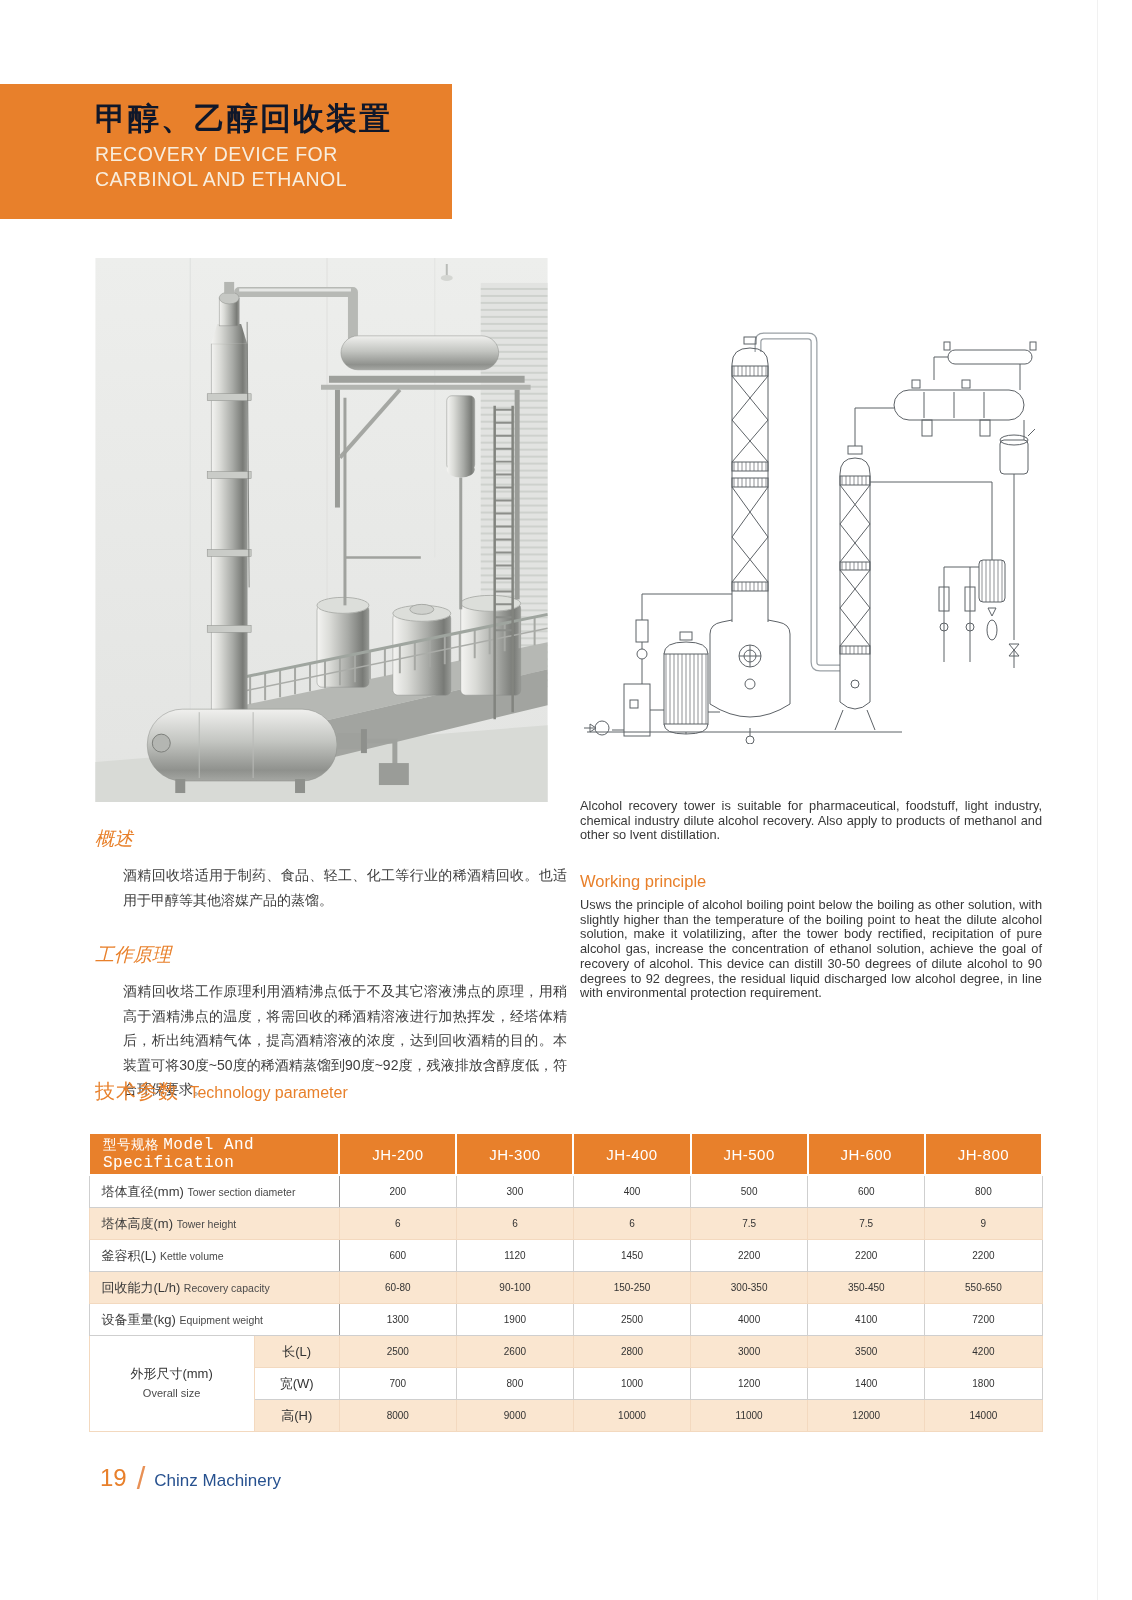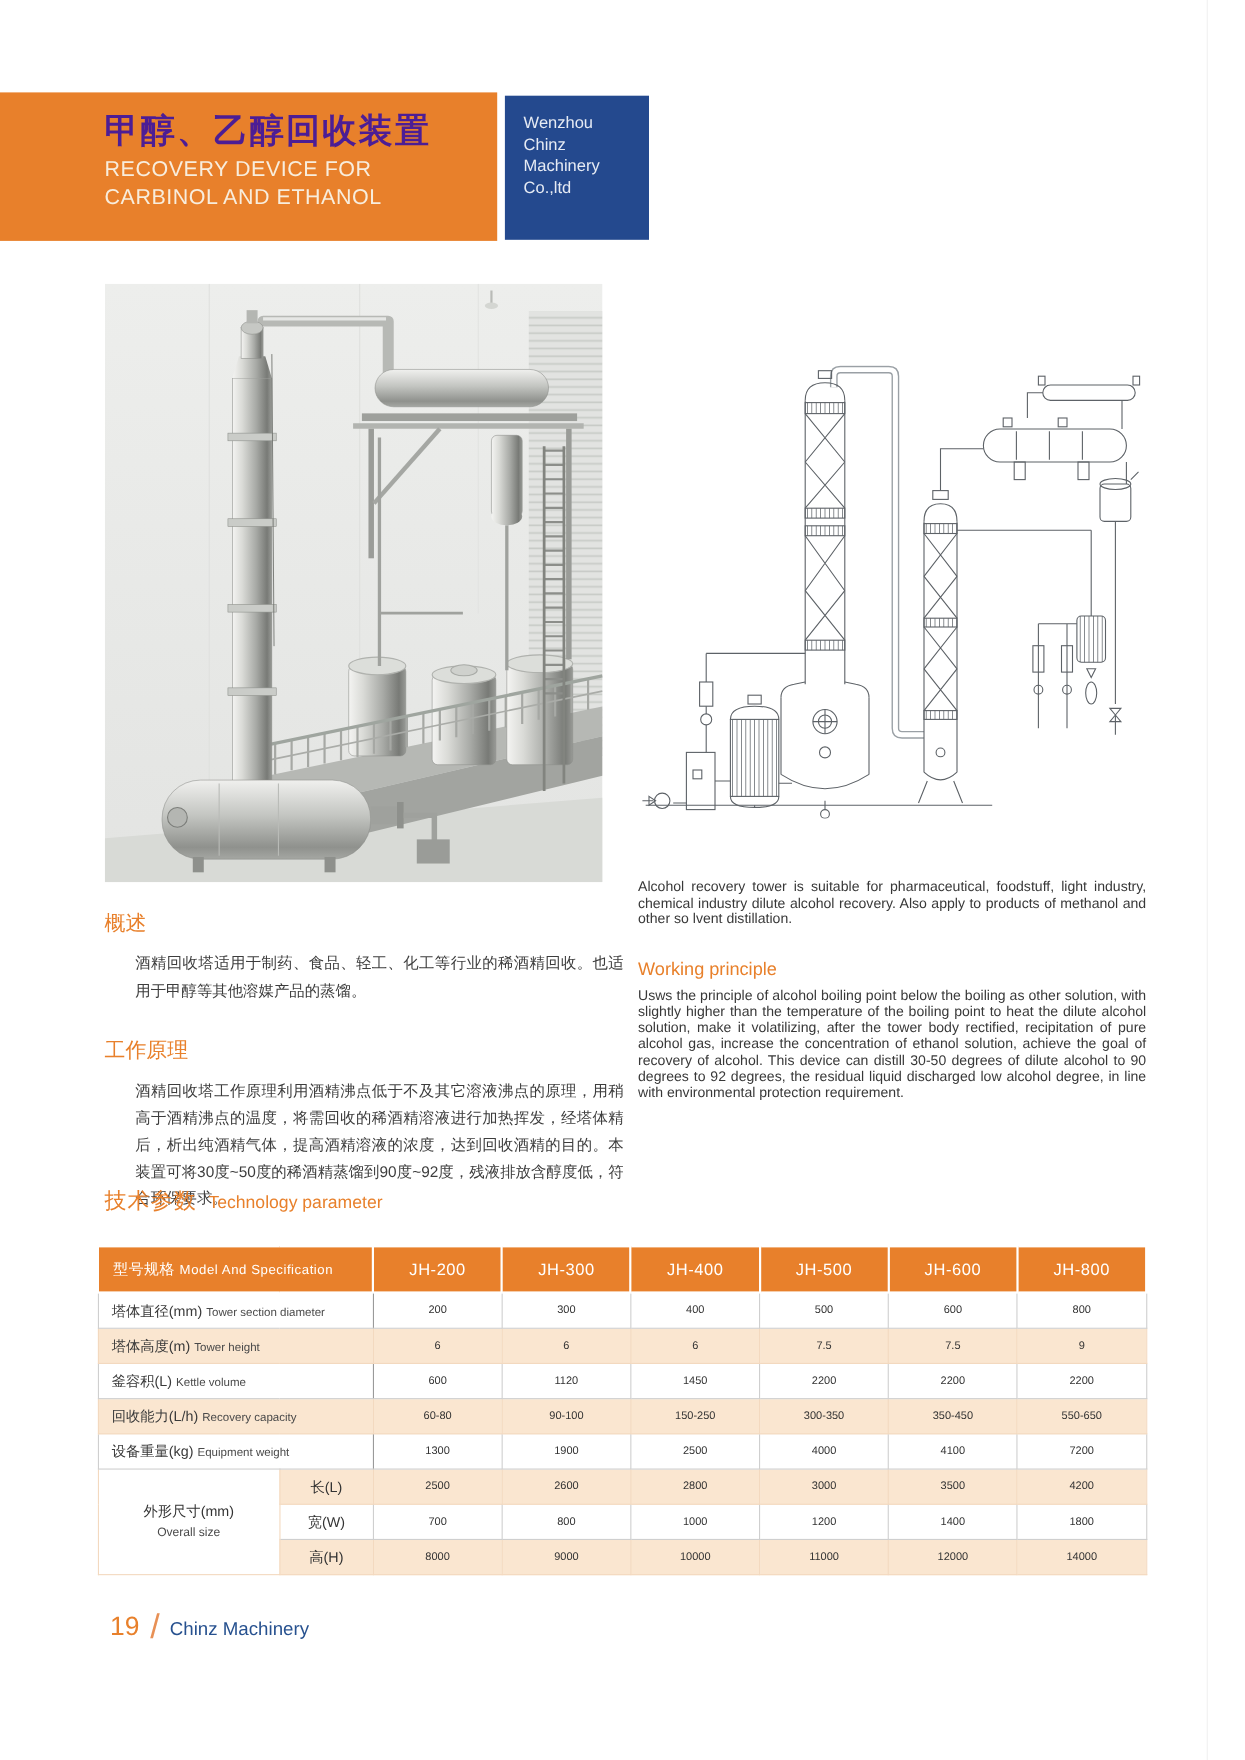--- a/index.html
+++ b/index.html
@@ -6,35 +6,35 @@
   .page{
     position:relative;width:1132px;height:1600px;background:#ffffff;
     margin:0 auto;overflow:hidden;
     font-family:"Liberation Sans","DejaVu Sans",sans-serif;color:#3d3d3d;
   }
   
   .header-band{
     position:absolute;left:0;top:84px;width:452px;height:135px;
     background:#E8802B;box-sizing:border-box;padding:17px 0 0 95px;
   }
-  .title-zh{font-size:31px;font-weight:bold;color:#4c1d95;letter-spacing:2px;line-height:36px;}
+  .title-zh{font-size:31px;font-weight:bold;color:#0f172a;letter-spacing:2px;line-height:36px;}
   .title-en{margin-top:5px;font-size:19.5px;line-height:25px;color:#F8EDDD;letter-spacing:.5px;}
   .company-box{
     position:absolute;left:459px;top:87px;width:131px;height:131px;
     background:#24498E;box-sizing:border-box;padding:15px 0 0 17px;
   }
   .company-box div{font-size:15px;line-height:19.5px;color:#E6EBF4;}
   
   .photo{position:absolute;left:95px;top:258px;width:453px;height:544px;}
   .diagram{position:absolute;left:572px;top:332px;width:472px;height:412px;}
   
   .sec{position:absolute;}
   .sec h2{margin:0 0 11px 0;font-weight:normal;color:#E8802B;}
   .sec p{margin:0;text-align:justify;}
-  .sec-zh h2{font-size:19px;}
+  .sec-zh h2{font-size:19px;font-style:italic;}
   .sec-zh p{font-size:14px;line-height:24.5px;color:#3d3d3d;margin-left:28px;}
   .sec-en h2{font-size:16.5px;margin-bottom:7px;}
   .sec-en p{font-size:12.8px;line-height:14.7px;color:#383838;}
   #overview{left:95px;top:826px;width:472px;}
   #principle-zh{left:95px;top:942px;width:472px;}
   #summary{left:580px;top:799px;width:462px;}
   #principle-en{left:580px;top:872px;width:462px;}
   
   .params-heading{position:absolute;left:95px;top:1078px;color:#E8802B;}
   .params-heading .zh{font-size:20px;letter-spacing:1px;}
@@ -42,21 +42,21 @@
   table.param{
     position:absolute;left:88px;top:1132px;width:955px;
     border-collapse:collapse;table-layout:fixed;
     border:1.5px solid #8f8f8f;
   }
   table.param th{
     background:#E8802B;color:#ffffff;font-weight:normal;
     height:38px;border:2px solid #ffffff;font-size:15px;letter-spacing:.5px;
   }
   table.param th.label-head{text-align:left;padding-left:13px;font-size:13.5px;}
-  table.param th.label-head .en{font-size:12px;}
+  table.param th.label-head .en{font-size:16px;font-family:Liberation Mono, monospace;}
   table.param td{
     height:31px;text-align:center;font-size:10px;color:#333333;
     border:1px solid #cfcfcf;background:#ffffff;padding:0;
   }
   table.param tr.shaded td{background:#FAE6D0;border-color:#f3d9bf;}
   table.param td.label{
     text-align:left;padding-left:12px;font-size:13px;color:#3a3a3a;background:#ffffff;
     border-right:1px solid #9a9a9a;
   }
   table.param td.label .en{font-size:10.5px;color:#4a4a4a;}
@@ -78,26 +78,20 @@
 <body>
 
 <div class="page">
 
   <div class="header-band">
     <div class="title-zh">甲醇、乙醇回收装置</div>
     <div class="title-en">
       <div>RECOVERY DEVICE FOR</div>
       <div>CARBINOL AND ETHANOL</div>
     </div>
-  </div>
-  <div class="company-box">
-    <div>Wenzhou</div>
-    <div>Chinz</div>
-    <div>Machinery</div>
-    <div>Co.,ltd</div>
   </div>
 
   <svg class="photo" viewBox="0 0 453 545" xmlns="http://www.w3.org/2000/svg">
     <defs>
       <linearGradient id="cylV" x1="0" y1="0" x2="1" y2="0">
         <stop offset="0" stop-color="#f4f4f2"></stop>
           <stop offset=".25" stop-color="#dadbd7"></stop>
         <stop offset=".6" stop-color="#a8aaa6"></stop>
           <stop offset=".88" stop-color="#787a76"></stop>
         <stop offset="1" stop-color="#989a96"></stop>

